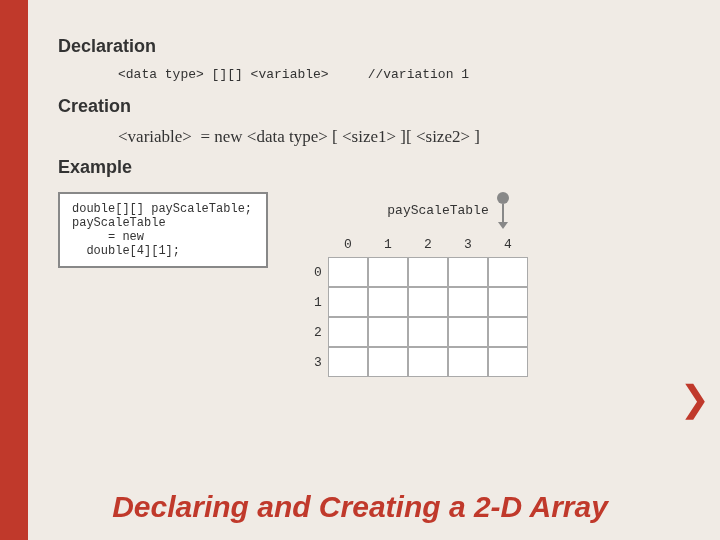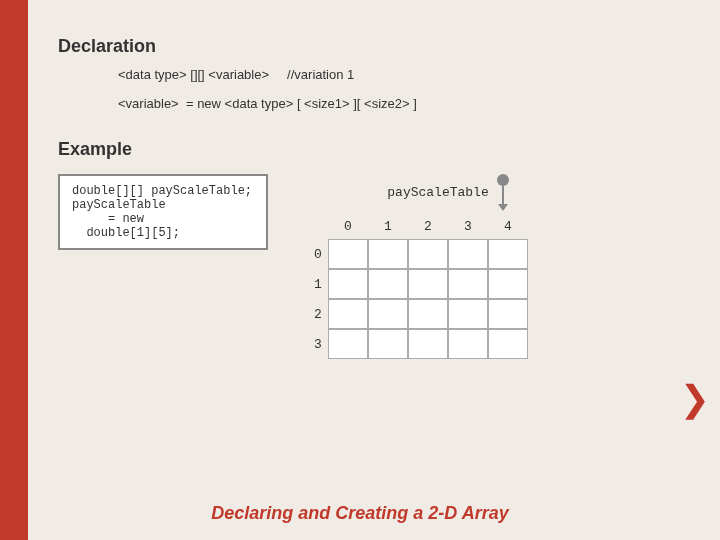--- a/index.html
+++ b/index.html
@@ -32,44 +32,44 @@
     }
 
     .section-label {
       font-size: 18px;
       font-weight: bold;
       color: #333;
       margin-bottom: 10px;
     }
 
     .code-block {
-      font-family: Liberation Sans, sans-serif;
+      font-family: Liberation Mono, monospace;
       font-size: 13px;
       color: #333;
       margin-left: 60px;
       margin-bottom: 6px;
       white-space: pre;
     }
 
     .section-creation {
       margin-top: 14px;
       margin-bottom: 10px;
     }
 
     .creation-code {
-      font-family: Liberation Sans, sans-serif;
-      font-size: 13px;
+      font-family: Liberation Serif, serif;
+      font-size: 17px;
       color: #333;
       margin-left: 60px;
       margin-bottom: 6px;
       white-space: pre;
     }
 
     .section-example {
-      margin-top: 28px;
+      margin-top: 10px;
     }
 
     .example-area {
       display: flex;
       margin-top: 14px;
       align-items: flex-start;
       gap: 20px;
     }
 
     .code-box {
@@ -187,21 +187,21 @@
       height: 30px;
       border: 1.5px solid #aaa;
       background: #fff;
     }
 
     .bottom-title {
       position: absolute;
       bottom: 16px;
       left: 50%;
       transform: translateX(-50%);
-      font-size: 18px;
+      font-size: 30px;
       font-weight: bold;
       color: #c0392b;
       white-space: nowrap;
       font-style: italic;
       text-align: right;
     }
 
     .right-chevron {
       position: absolute;
       right: 10px;
@@ -216,32 +216,33 @@
 <div class="left-bar"></div>
 
 <div class="content">
 
   <div>
     <div class="section-label">Declaration</div>
     <div class="code-block">&lt;data type&gt; [][] &lt;variable&gt;     //variation 1</div>
   </div>
 
   <div class="section-creation">
+    <div class="section-label">Creation</div>
     <div class="creation-code">&lt;variable&gt;  = new &lt;data type&gt; [ &lt;size1&gt; ][ &lt;size2&gt; ]</div>
   </div>
 
   <div class="section-example">
     <div class="section-label">Example</div>
 
     <div class="example-area">
 
       <div class="code-box">double[][] payScaleTable;
 payScaleTable
      = new
-  double[1][5];</div>
+  double[4][1];</div>
 
       <div class="diagram-area">
 
         <div class="payscale-label-row">
           <span class="payscale-label">payScaleTable</span>
           <div class="dot-arrow">
             <div class="dot"></div>
             <div class="arrow-down"></div>
             <div class="arrow-tip"></div>
           </div>

